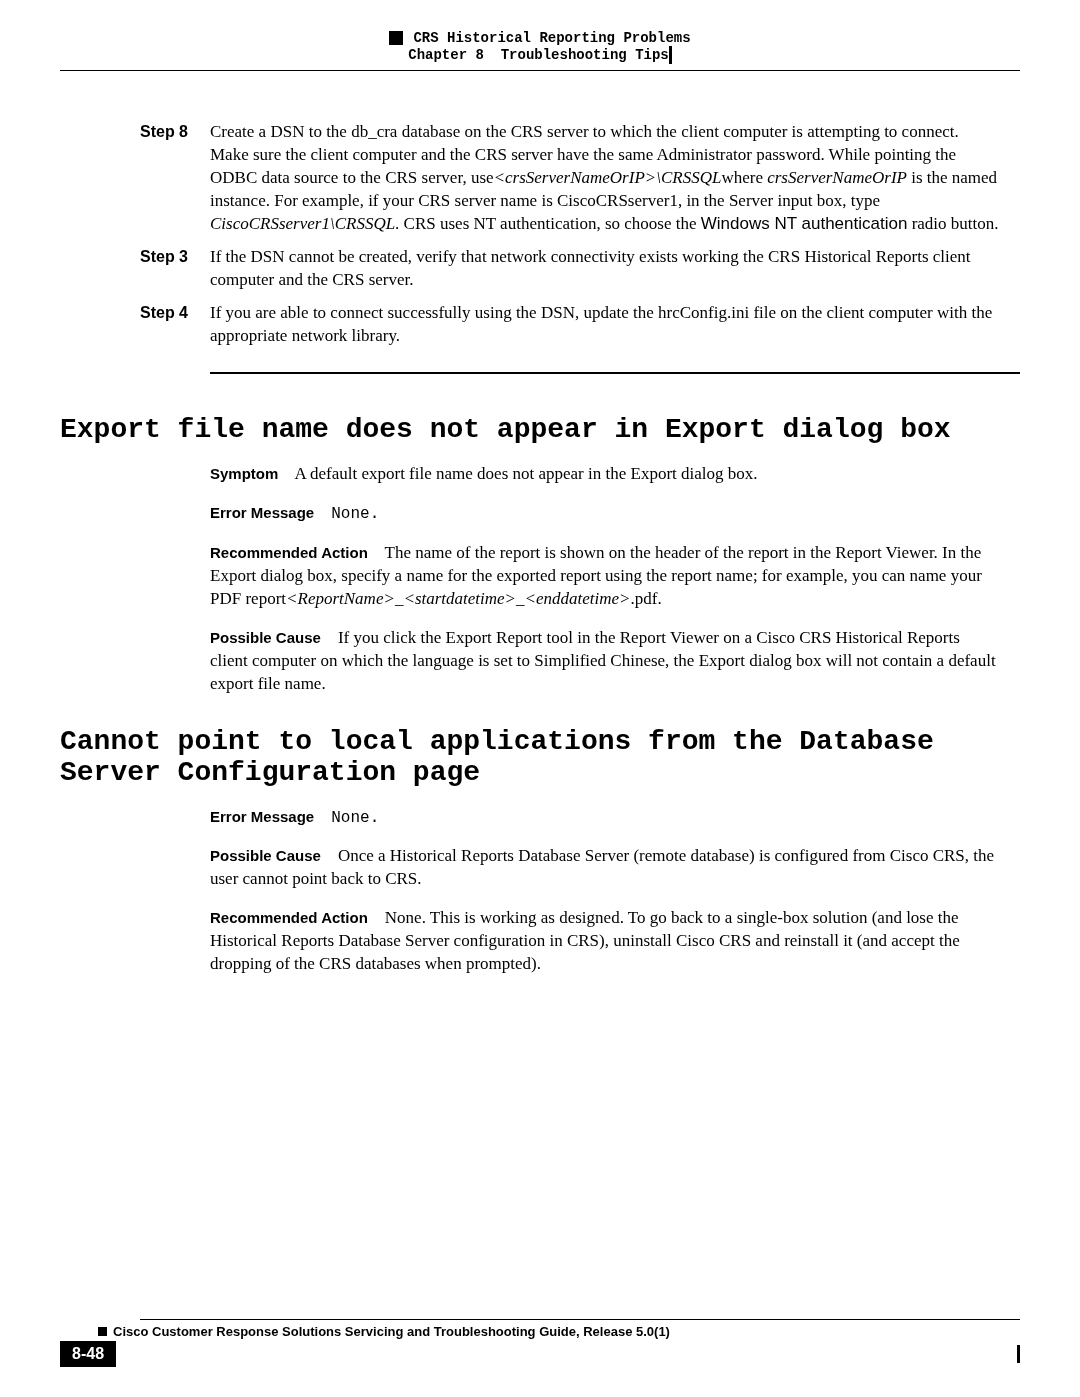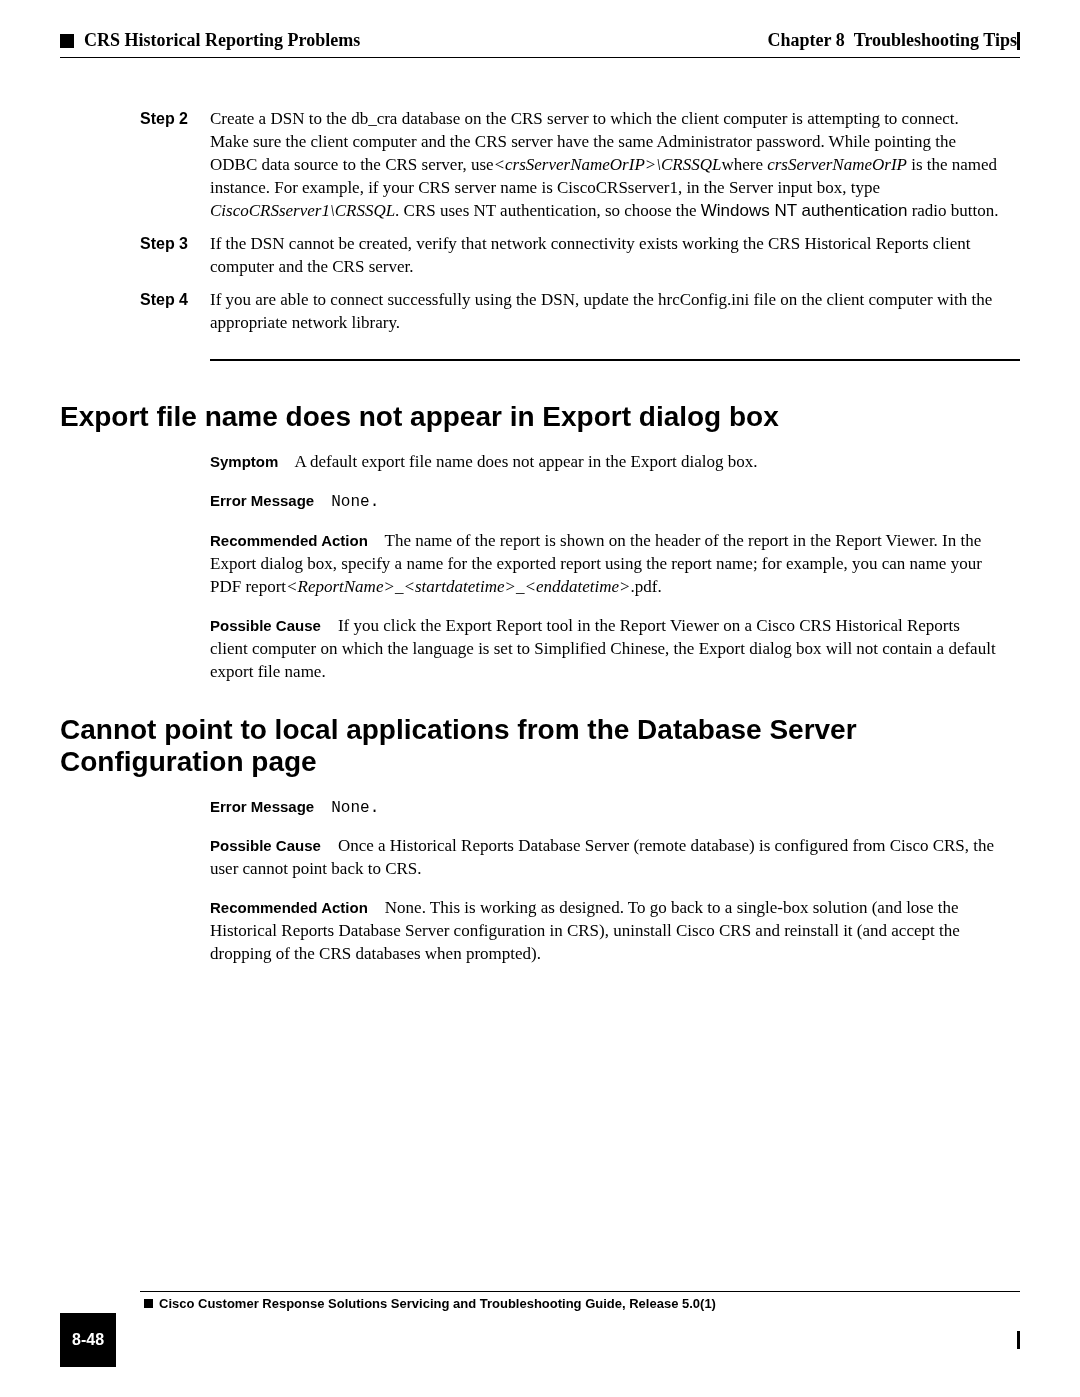--- a/index.html
+++ b/index.html
@@ -15,24 +15,25 @@
   .page {
     padding: 30px 60px 40px 60px;
     box-sizing: border-box;
     height: 100%;
     position: relative;
   }
   .header-row {
     display: flex;
     justify-content: space-between;
     align-items: center;
-    font-family: Liberation Serif, serif;
-    font-weight: bold;
-    font-size: 18px;
+    font-family: Liberation Mono, monospace;
+    font-weight: bold;
+    font-size: 14px;
     margin-bottom: 6px;
+    flex-direction: column;
   }
   .header-right {
     display: flex;
     align-items: center;
     gap: 0;
   }
   .header-left {
     display: flex;
     align-items: center;
     gap: 10px;
@@ -74,21 +75,21 @@
     flex: 1;
   }
   .italic { font-style: italic; }
   .bold-sans { font-family: Arial, Helvetica, sans-serif; font-weight: normal; }
   .hr-thick {
     border: none;
     border-top: 2px solid #000;
     margin: 25px 0 40px 150px;
   }
   .section-heading {
-    font-family: Liberation Sans, sans-serif;
+    font-family: Liberation Mono, monospace;
     font-weight: bold;
     font-size: 28px;
     margin: 30px 0 18px 0;
   }
   .indent-block {
     margin-left: 150px;
     margin-right: 20px;
     font-size: 17px;
     line-height: 1.35;
   }
@@ -113,21 +114,21 @@
   .footer-row {
     display: flex;
     align-items: center;
     font-family: Arial, Helvetica, sans-serif;
     font-weight: bold;
     font-size: 13px;
   }
   .page-num-box {
     background: #000;
     color: #fff;
-    padding: 18px 12px;
+    padding: 4px 12px;
     font-size: 16px;
     margin-right: 14px;
   }
   .footer-title { flex: 1; }
   .footer-right-bar {
     width: 3px;
     height: 18px;
     background: #000;
   }
   .small-sq {
@@ -153,21 +154,21 @@
       <span>Chapter 8</span>
       <span>&nbsp;&nbsp;</span>
       <span>Troubleshooting Tips</span>
       <span class="thin-bar"></span>
     </div>
   </div>
   <div class="header-line"></div>
 
   <div class="step-block">
     <div class="step-row">
-      <div class="step-label">Step 2</div>
+      <div class="step-label">Step 8</div>
       <div class="step-body">
         <span>Create a DSN to the db_cra database on the CRS server to which the client computer is attempting to connect. Make sure the client computer and the CRS server have the same Administrator password. While pointing the ODBC data source to the CRS server, use</span><span class="italic">&lt;crsServerNameOrIP&gt;\CRSSQL</span><span>where </span><span class="italic">crsServerNameOrIP</span><span> is the named instance. For example, if your CRS server name is CiscoCRSserver1, in the Server input box, type </span><span class="italic">CiscoCRSserver1\CRSSQL</span><span>. CRS uses NT authentication, so choose the </span><span class="bold-sans">Windows NT authentication</span><span> radio button.</span>
       </div>
     </div>
     <div class="step-row">
       <div class="step-label">Step 3</div>
       <div class="step-body">If the DSN cannot be created, verify that network connectivity exists working the CRS Historical Reports client computer and the CRS server.</div>
     </div>
     <div class="step-row">
       <div class="step-label">Step 4</div>
@@ -216,21 +217,21 @@
     <div class="para">
       <span class="label-sans">Recommended Action</span>
       <span>&nbsp;&nbsp;</span>
       <span>None. This is working as designed. To go back to a single-box solution (and lose the Historical Reports Database Server configuration in CRS), uninstall Cisco CRS and reinstall it (and accept the dropping of the CRS databases when prompted).</span>
     </div>
   </div>
 
   <div class="footer">
     <div class="footer-line"></div>
     <div class="footer-row">
-      <div style="margin-left:84px; flex:1; display:flex; align-items:center;">
+      <div style="margin-left:38px; flex:1; display:flex; align-items:center;">
         <span class="small-sq"></span>
         <span>Cisco Customer Response Solutions Servicing and Troubleshooting Guide, Release 5.0(1)</span>
       </div>
     </div>
     <div class="footer-row" style="margin-top:2px;">
       <span class="page-num-box">8-48</span>
       <span class="footer-title"></span>
       <span class="footer-right-bar"></span>
     </div>
   </div>

